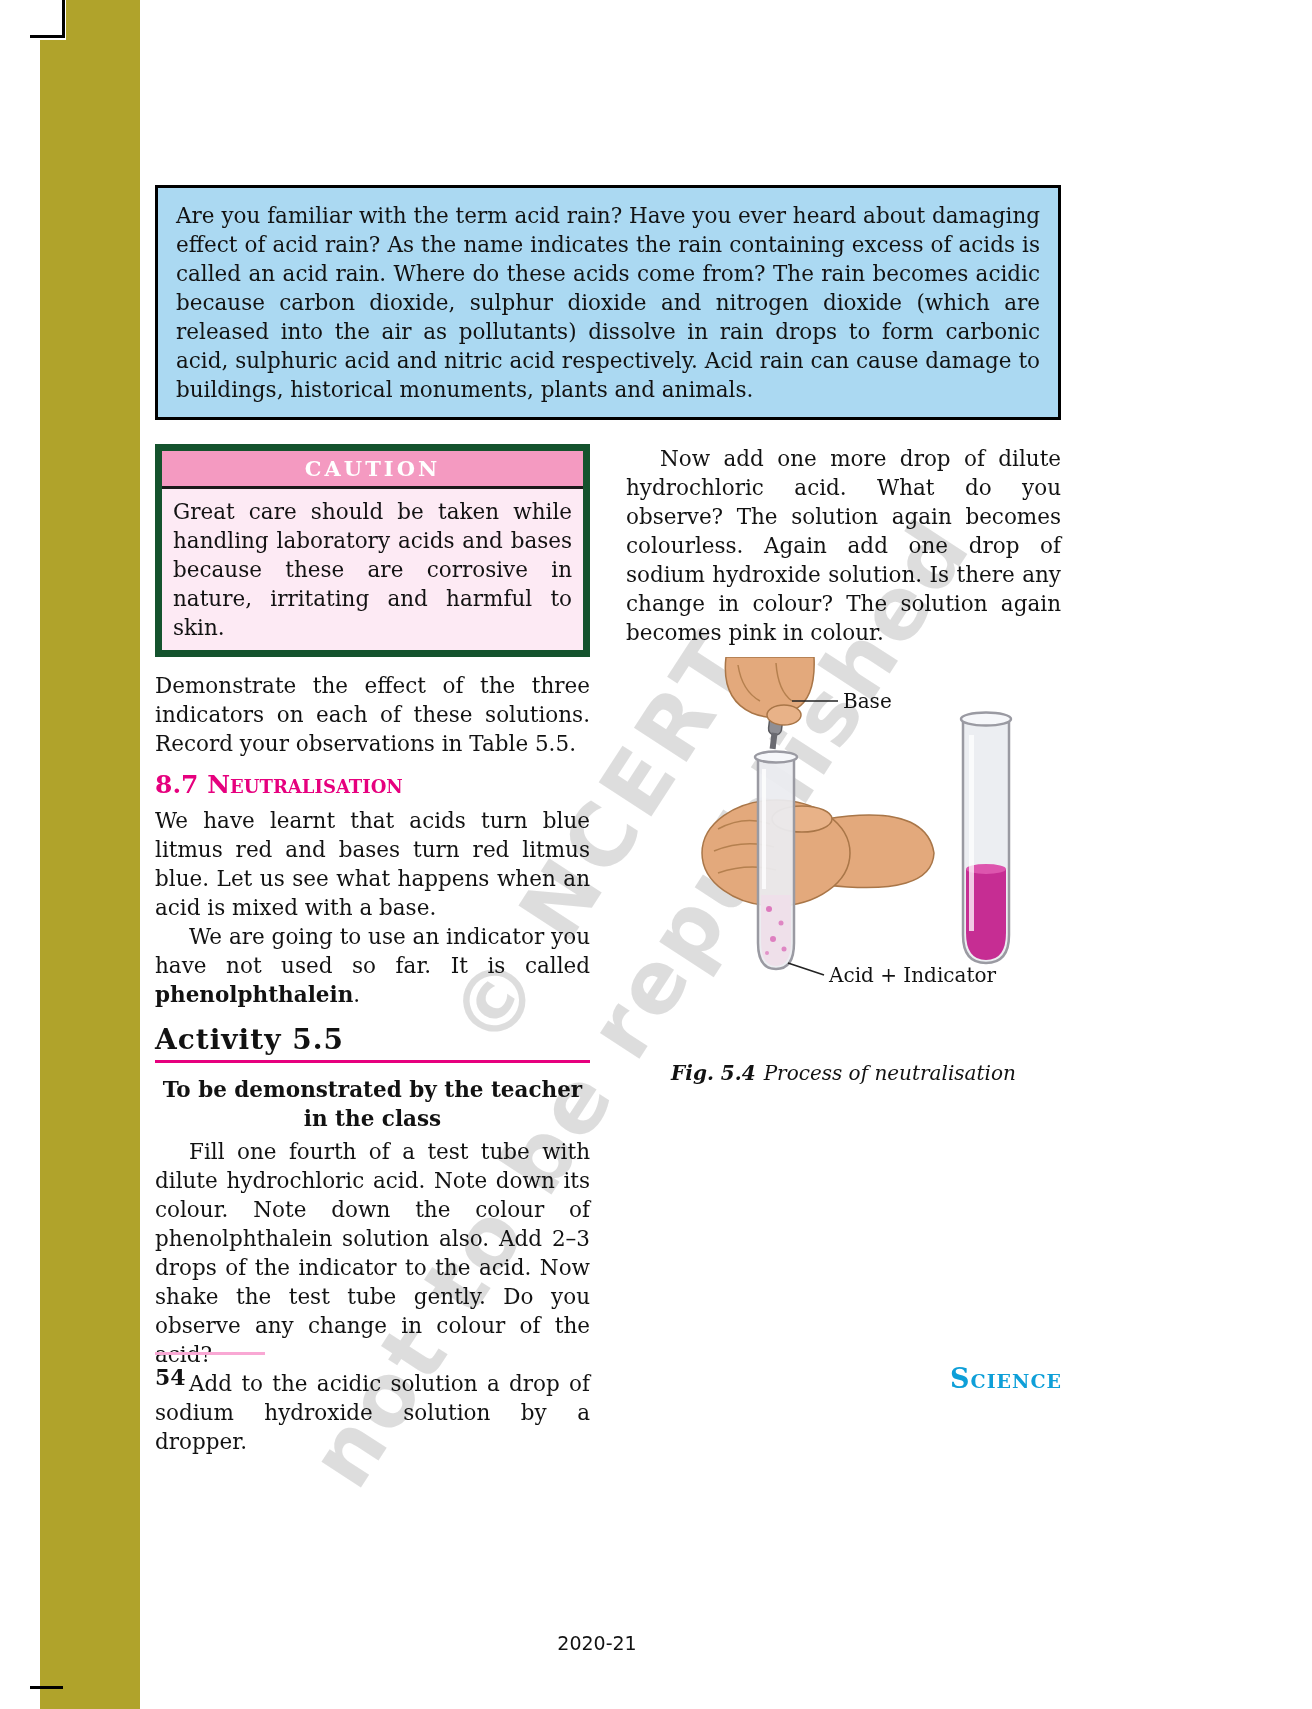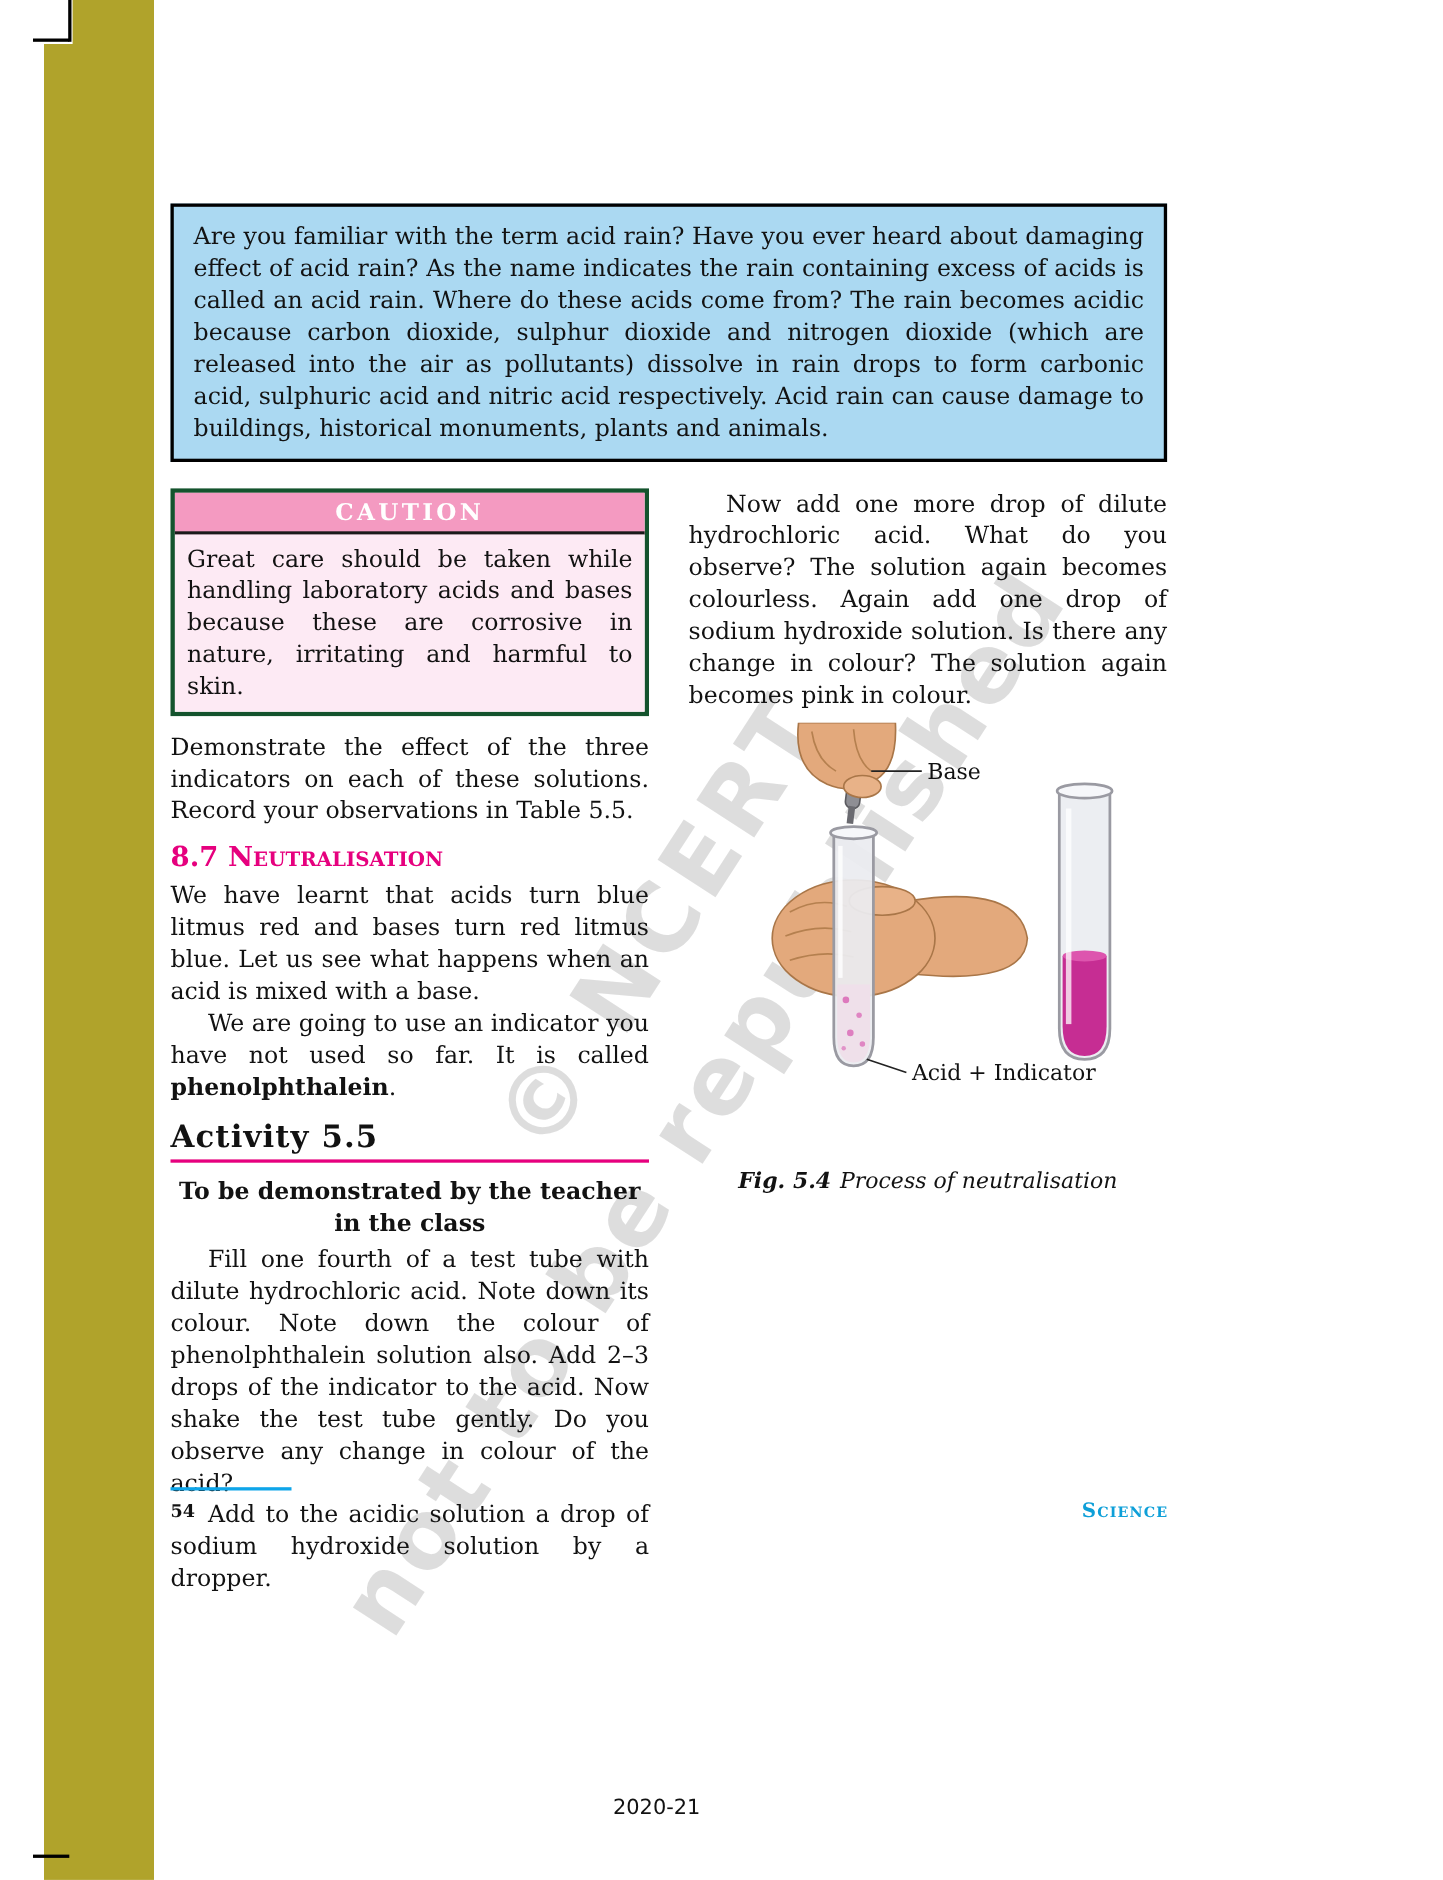--- a/index.html
+++ b/index.html
@@ -23,21 +23,21 @@
 
   .content { position:absolute; left:155px; top:0; width:906px; z-index:2; }
 
   .intro-box { margin-top:185px; border:3px solid #000;
                background:var(--intro_bg, #abd9f2);
                padding:13px 18px; font-size:21.5px; line-height:29px; text-align:justify; }
 
   .cols { display:flex; gap:36px; margin-top:24px; }
   .col { width:435px; font-size:21.5px; line-height:29px; text-align:justify; }
 
-  .caution { border:4px solid #14532d; margin-bottom:14px; }
+  .caution { border:7px solid #14532d; margin-bottom:14px; }
   .caution-header { background:var(--caution_header_bg, #f49ac1); color:#ffffff;
                     text-align:center; font-weight:bold; font-size:21px;
                     letter-spacing:3px; padding:3px 0; border-bottom:3px solid #1a1a1a;
                     font-family:"DejaVu Serif", serif; }
   .caution-body { background:var(--caution_body_bg, #fdeaf4); padding:8px 11px;
                   text-align:justify; }
 
   .para { margin:0; }
   .indent { text-indent:34px; }
 
@@ -49,25 +49,25 @@
                     letter-spacing:1px; }
   .activity-rule { height:3px; background:var(--heading_pink, #e6007e); margin:6px 0 12px; border:0; }
 
   .activity-subtitle { font-weight:bold; text-align:center; margin-bottom:4px; line-height:29px; }
 
   .figure { width:435px; height:398px; margin-top:10px; position:relative; }
   .fig-caption { text-align:center; font-size:20px; font-style:italic; margin-top:4px; }
   .fig-caption .cap-label { font-weight:bold; margin-right:8px; }
 
   .page-number { position:absolute; left:155px; top:1352px; width:110px; z-index:2;
-                 border-top:3px solid #0ea5e9; padding-top:9px;
-                 font-weight:bold; font-size:16px; }
+                 border-top:3px solid #f9a8d4; padding-top:9px;
+                 font-weight:bold; font-size:22px; }
   .journal-name { position:absolute; left:880px; top:1363px; width:182px; z-index:2;
                   text-align:right; color:var(--science_blue, #0e9fd8); font-weight:bold;
-                  font-size:18px; font-variant:small-caps; letter-spacing:1px; }
+                  font-size:27px; font-variant:small-caps; letter-spacing:1px; }
   .year-label { position:absolute; left:144px; top:1632px; width:906px; z-index:2;
                 text-align:center; font-size:19px; font-family:"DejaVu Sans", sans-serif; }
 </style>
 </head>
 <body>
 
 <div class="spine-band"></div>
 <div class="crop-corner-bg"></div>
 <div class="crop-mark-v"></div>
 <div class="crop-mark-h"></div>

